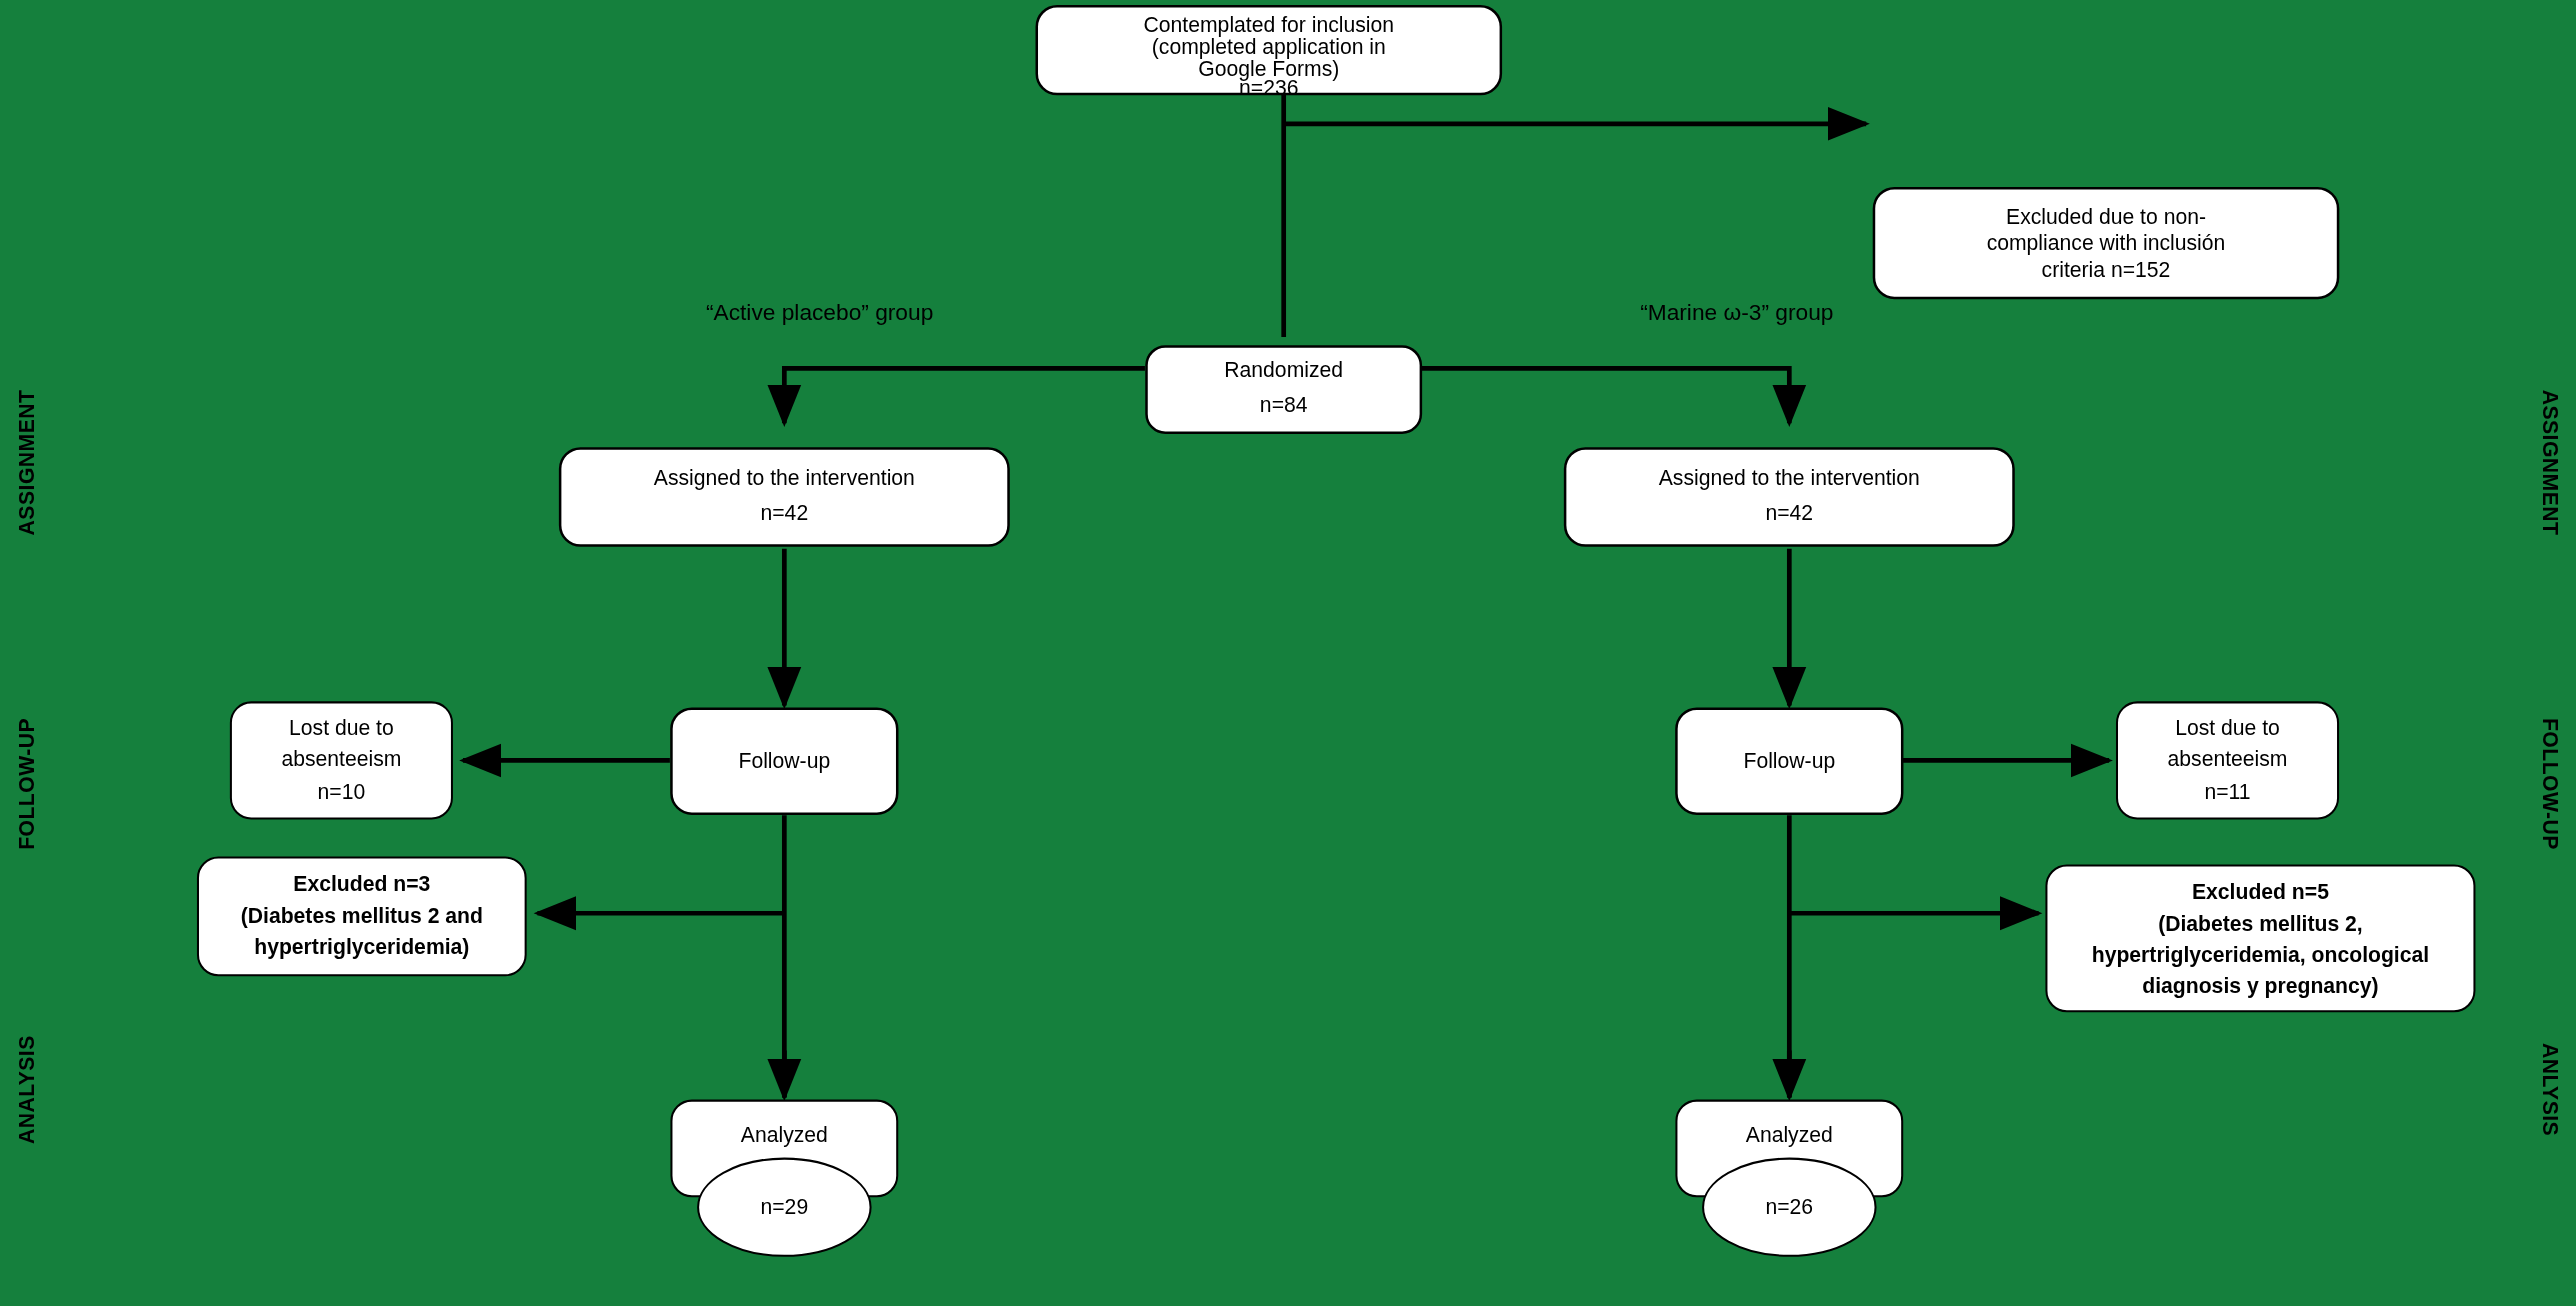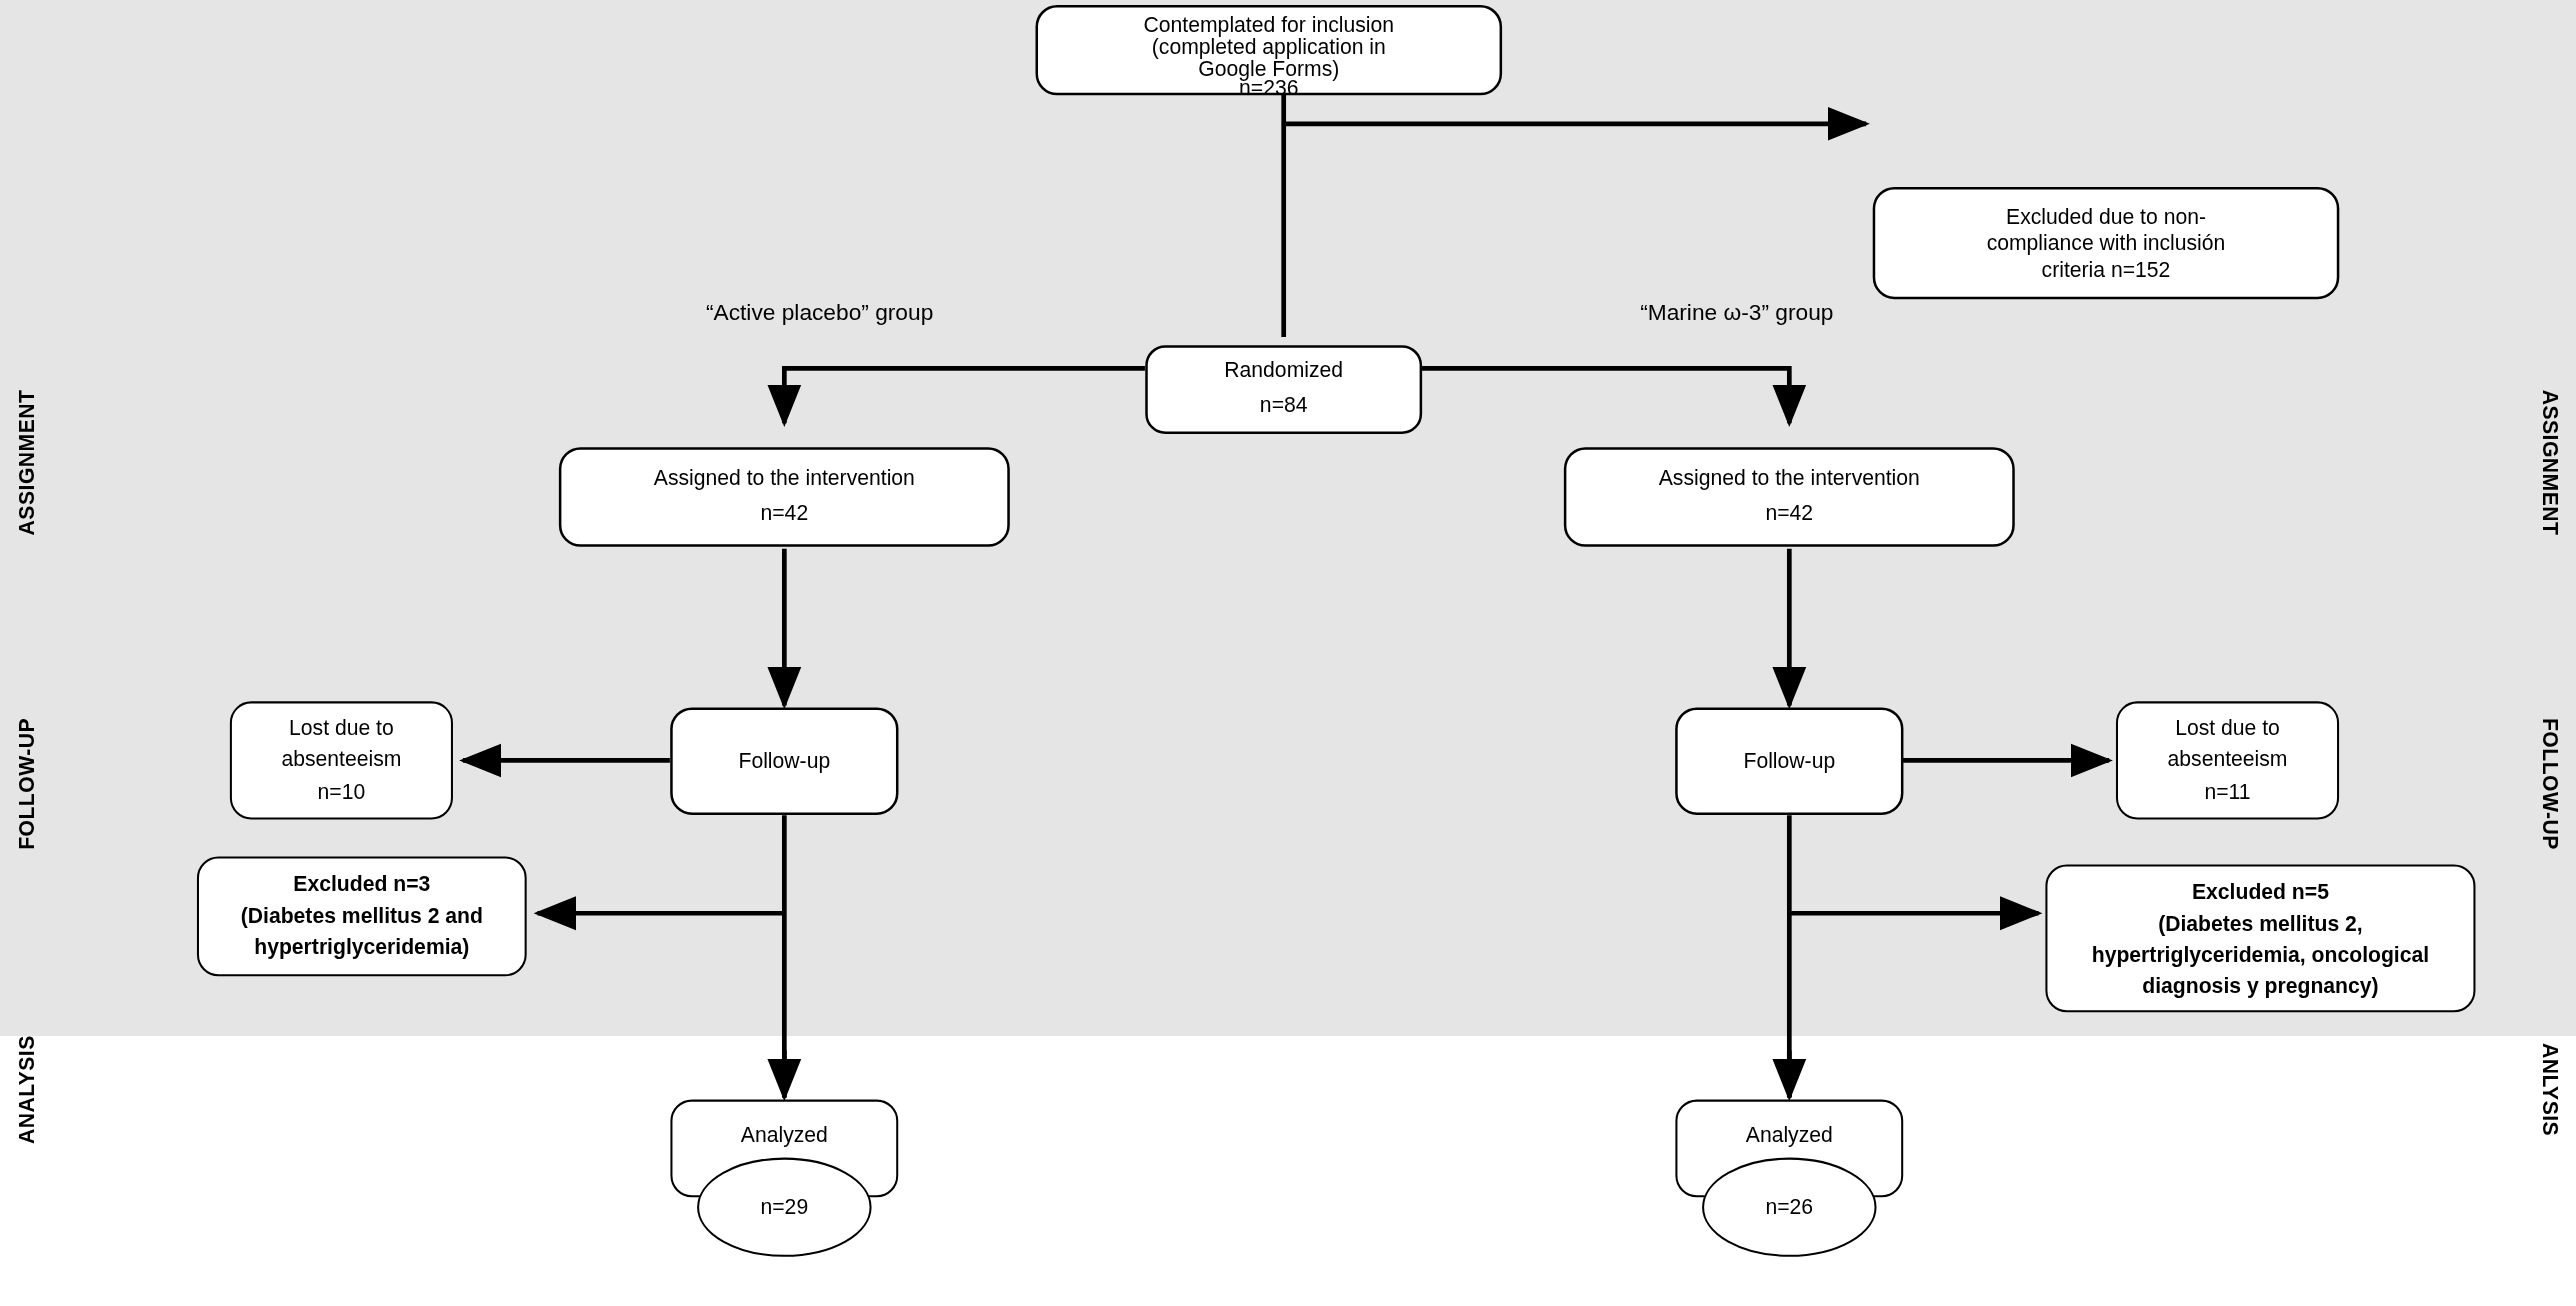--- a/index.html
+++ b/index.html
@@ -9,22 +9,22 @@
   }
   body {
     font-family: "Liberation Sans", sans-serif;
     width: 2576px;
     height: 1306px;
     overflow: hidden;
   }
   #diagram-root {
     position: relative;
     width: 2576px;
-    height: 1036px;
-    background: #e5e5e5;
+    height: 1306px;
+    background: #15803d;
   }
   svg.flow {
     position: absolute;
     top: 0;
     left: 0;
     width: 2576px;
     height: 1306px;
   }
   .nodebox {
     fill: #ffffff;

